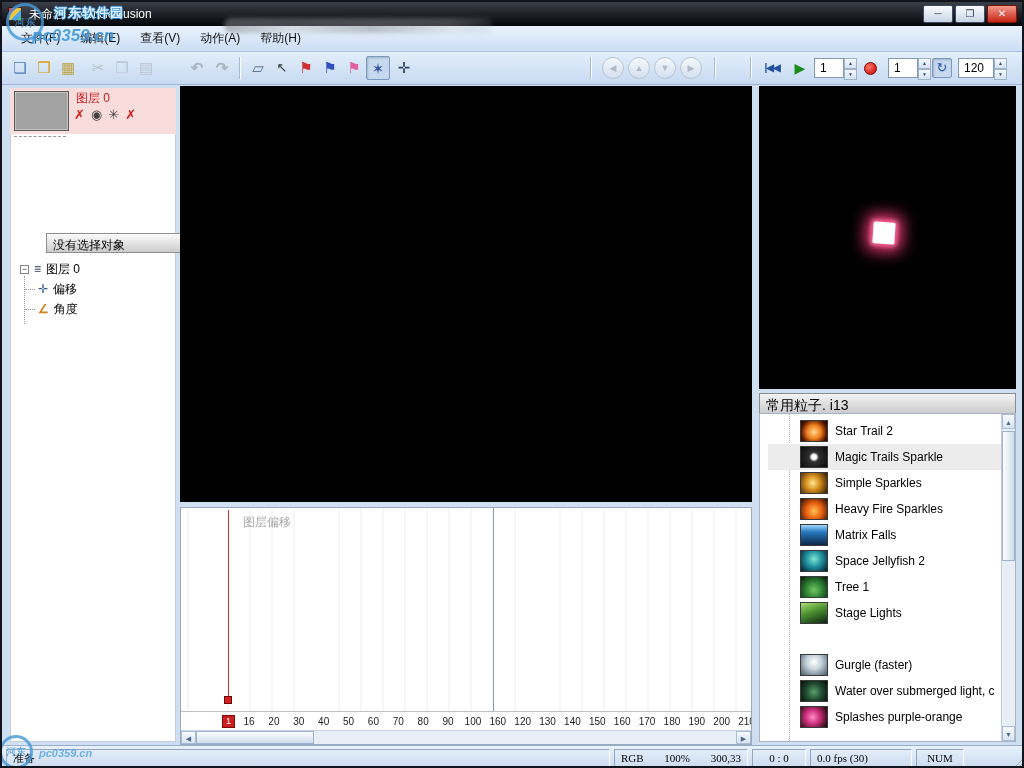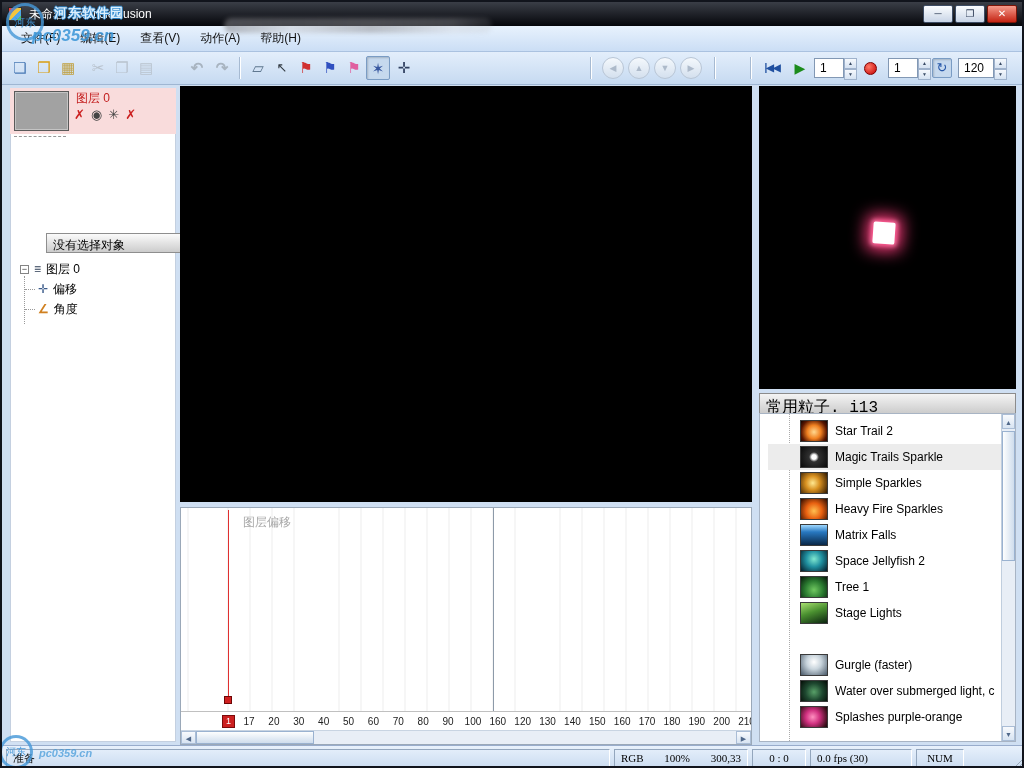--- a/index.html
+++ b/index.html
@@ -122,21 +122,21 @@
   .sc-btn { position:absolute; top:0; width:15px; height:13px; font-size:7px; line-height:13px; text-align:center;
     color:#50688a; background:linear-gradient(#f8fafd,#d8e4f2); border:1px solid #aabdd6; }
   .tl-thumb { position:absolute; left:15px; top:0; width:118px; height:13px;
     background:linear-gradient(#fdfefe,#cfdded); border:1px solid #9ab2d0; }
   .grip { width:9px; height:7px; margin:2px auto 0;
     background:repeating-linear-gradient(to right, #8fa6c2 0 1px, transparent 1px 3px); }
 
   
   .lib-header { position:absolute; left:757px; top:391px; width:257px; height:24px;
     background:linear-gradient(#f4f4f4,#c6c6c6); border:1px solid #8c8c8c;
-    font-size:16px; color:#000; padding:3px 6px;font-family:Liberation Mono, monospace; }
+    font-size:14px; color:#000; padding:3px 6px; }
   .library { position:absolute; left:757px; top:411px; width:257px; height:329px;
     background:#fff; border:1px solid #a8b4c4; overflow:hidden; }
   .lib-vline { position:absolute; left:29px; top:0; height:329px; border-left:1px dotted #aaa; }
   .lib-row { position:absolute; left:0; width:274px; height:26px; display:flex; align-items:center;margin-left:8px; }
   .lib-row.selected { background:#ececec; }
   .lib-thumb { margin-left:32px; width:28px; height:22px; border:1px solid #3a3a3a; flex:none; }
   .lib-label { margin-left:7px; font-size:12px; color:#000; white-space:nowrap; }
   .lib-scroll { position:absolute; right:0; top:0; width:14px; height:327px; background:#e8eef6; border-left:1px solid #c0cede; }
   .lib-sc-btn { position:absolute; left:0; width:13px; height:15px; font-size:7px; line-height:15px; text-align:center;
     color:#50688a; background:linear-gradient(#f8fafd,#d8e4f2); border:1px solid #aabdd6; }
@@ -285,21 +285,21 @@
 
   <div class="timeline">
     <div class="tl-grid"></div>
     <div class="tl-vline"></div>
     <div class="tl-label">图层偏移</div>
     <div class="ph-line"></div>
     <div class="ph-handle"></div>
     <div class="ruler">
       <span class="tick-current">1</span>
       <span class="ticks">
-        <span class="tick">17</span>
+        <span class="tick">16</span>
         <span class="tick">20</span>
         <span class="tick">30</span>
         <span class="tick">40</span>
         <span class="tick">50</span>
         <span class="tick">60</span>
         <span class="tick">70</span>
         <span class="tick">80</span>
         <span class="tick">90</span>
         <span class="tick">100</span>
         <span class="tick">160</span>

